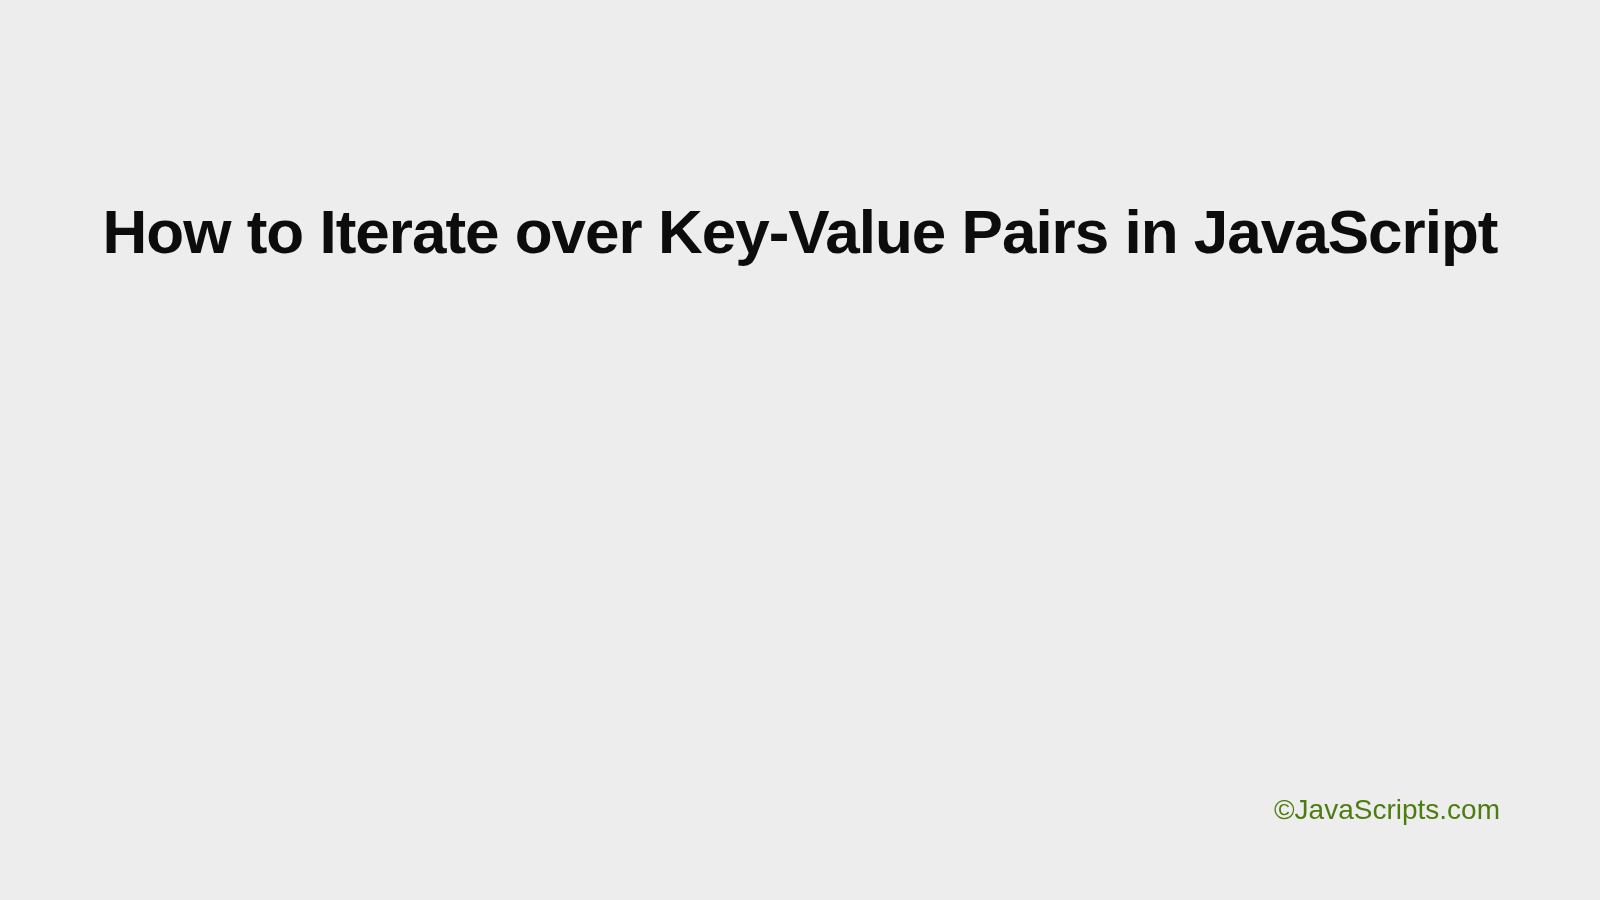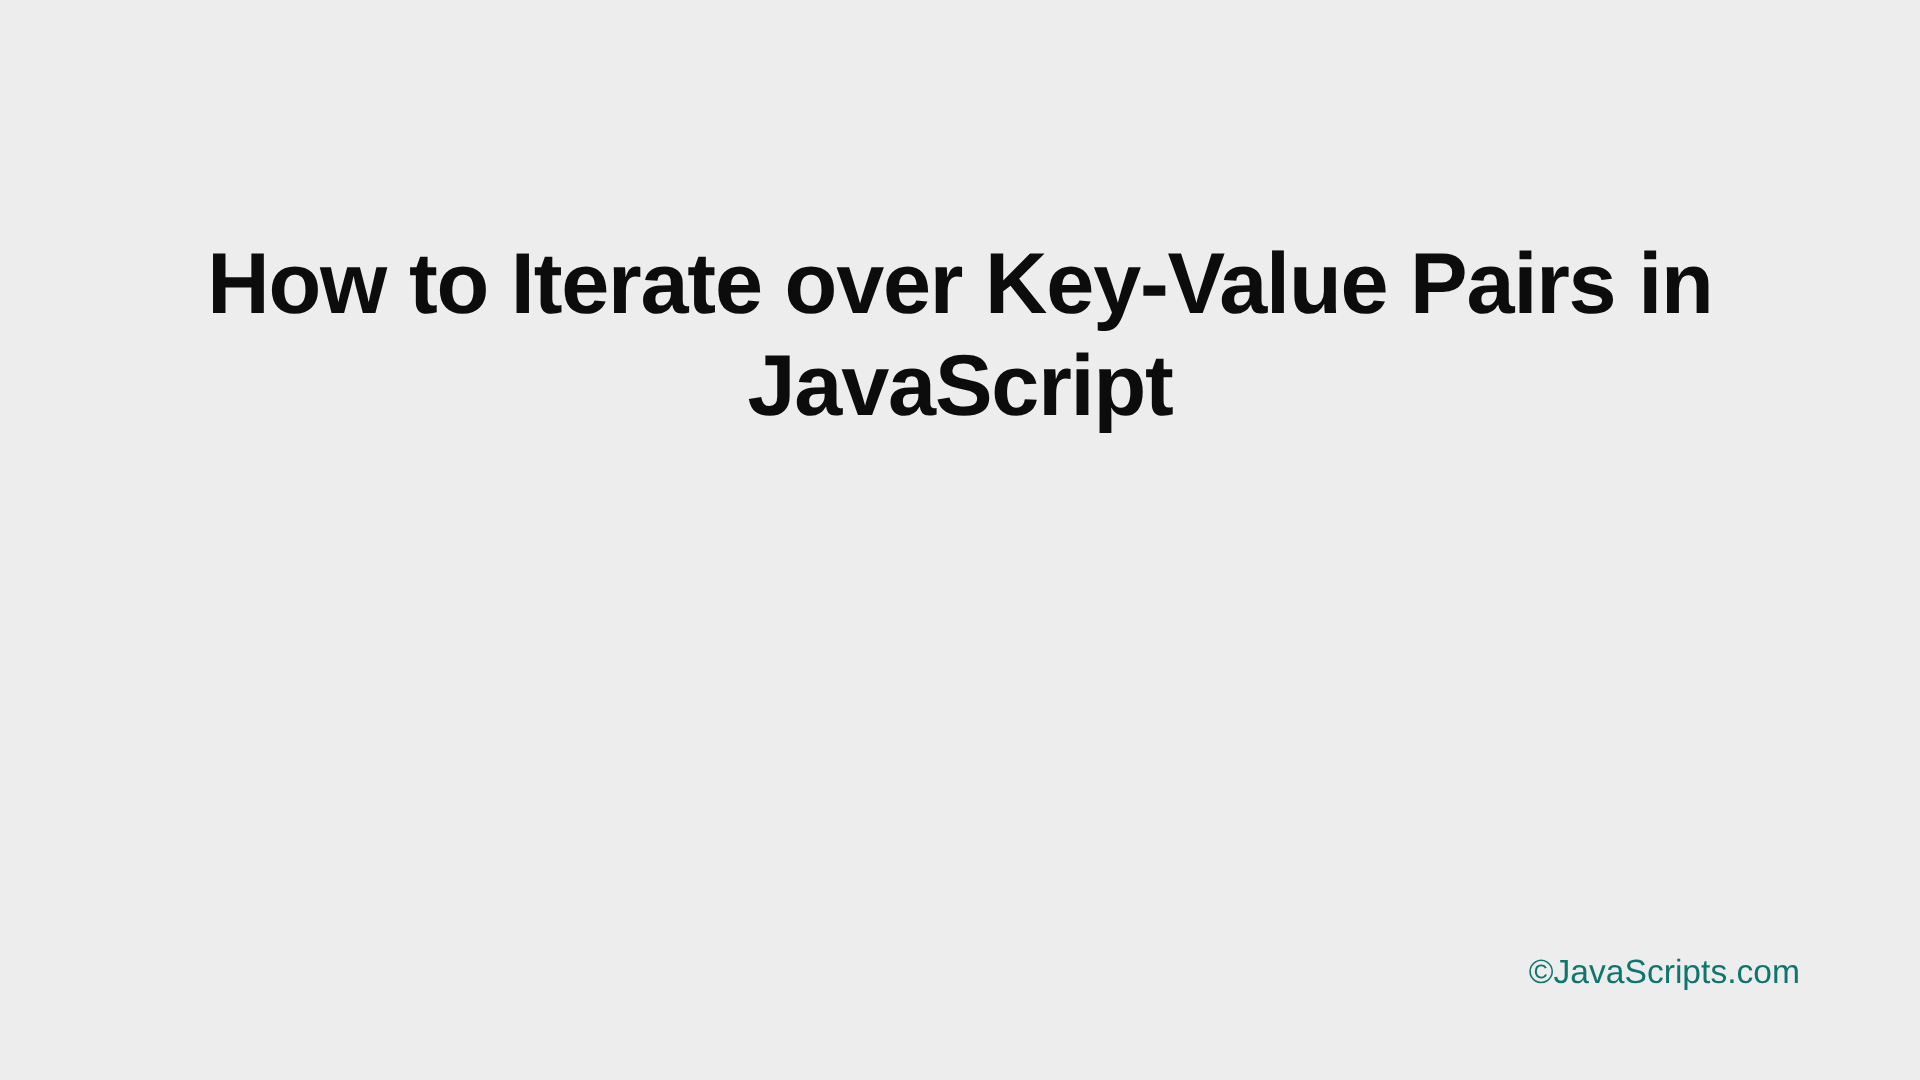--- a/index.html
+++ b/index.html
@@ -20,34 +20,34 @@
     .title-container {
       position: absolute;
       top: 195px;
       left: 0;
       width: 100%;
       text-align: center;
       padding: 0 100px;
     }
     
     .title {
-      font-size: 72px;
+      font-size: 62px;
       font-weight: 700;
       color: #0c0c0c;
       line-height: 1.18;
       letter-spacing: -1px;
     }
     
     .footer {
       position: absolute;
       bottom: 74px;
       right: 100px;
       font-size: 28px;
       font-weight: 500;
-      color: #0f766e;
+      color: #4d7c0f;
     }
   </style>
 </head>
 <body>
 
 <div class="title-container">
   <h1 class="title">How to Iterate over Key-Value Pairs in JavaScript</h1>
 </div>
 
 <div class="footer">©JavaScripts.com</div>

